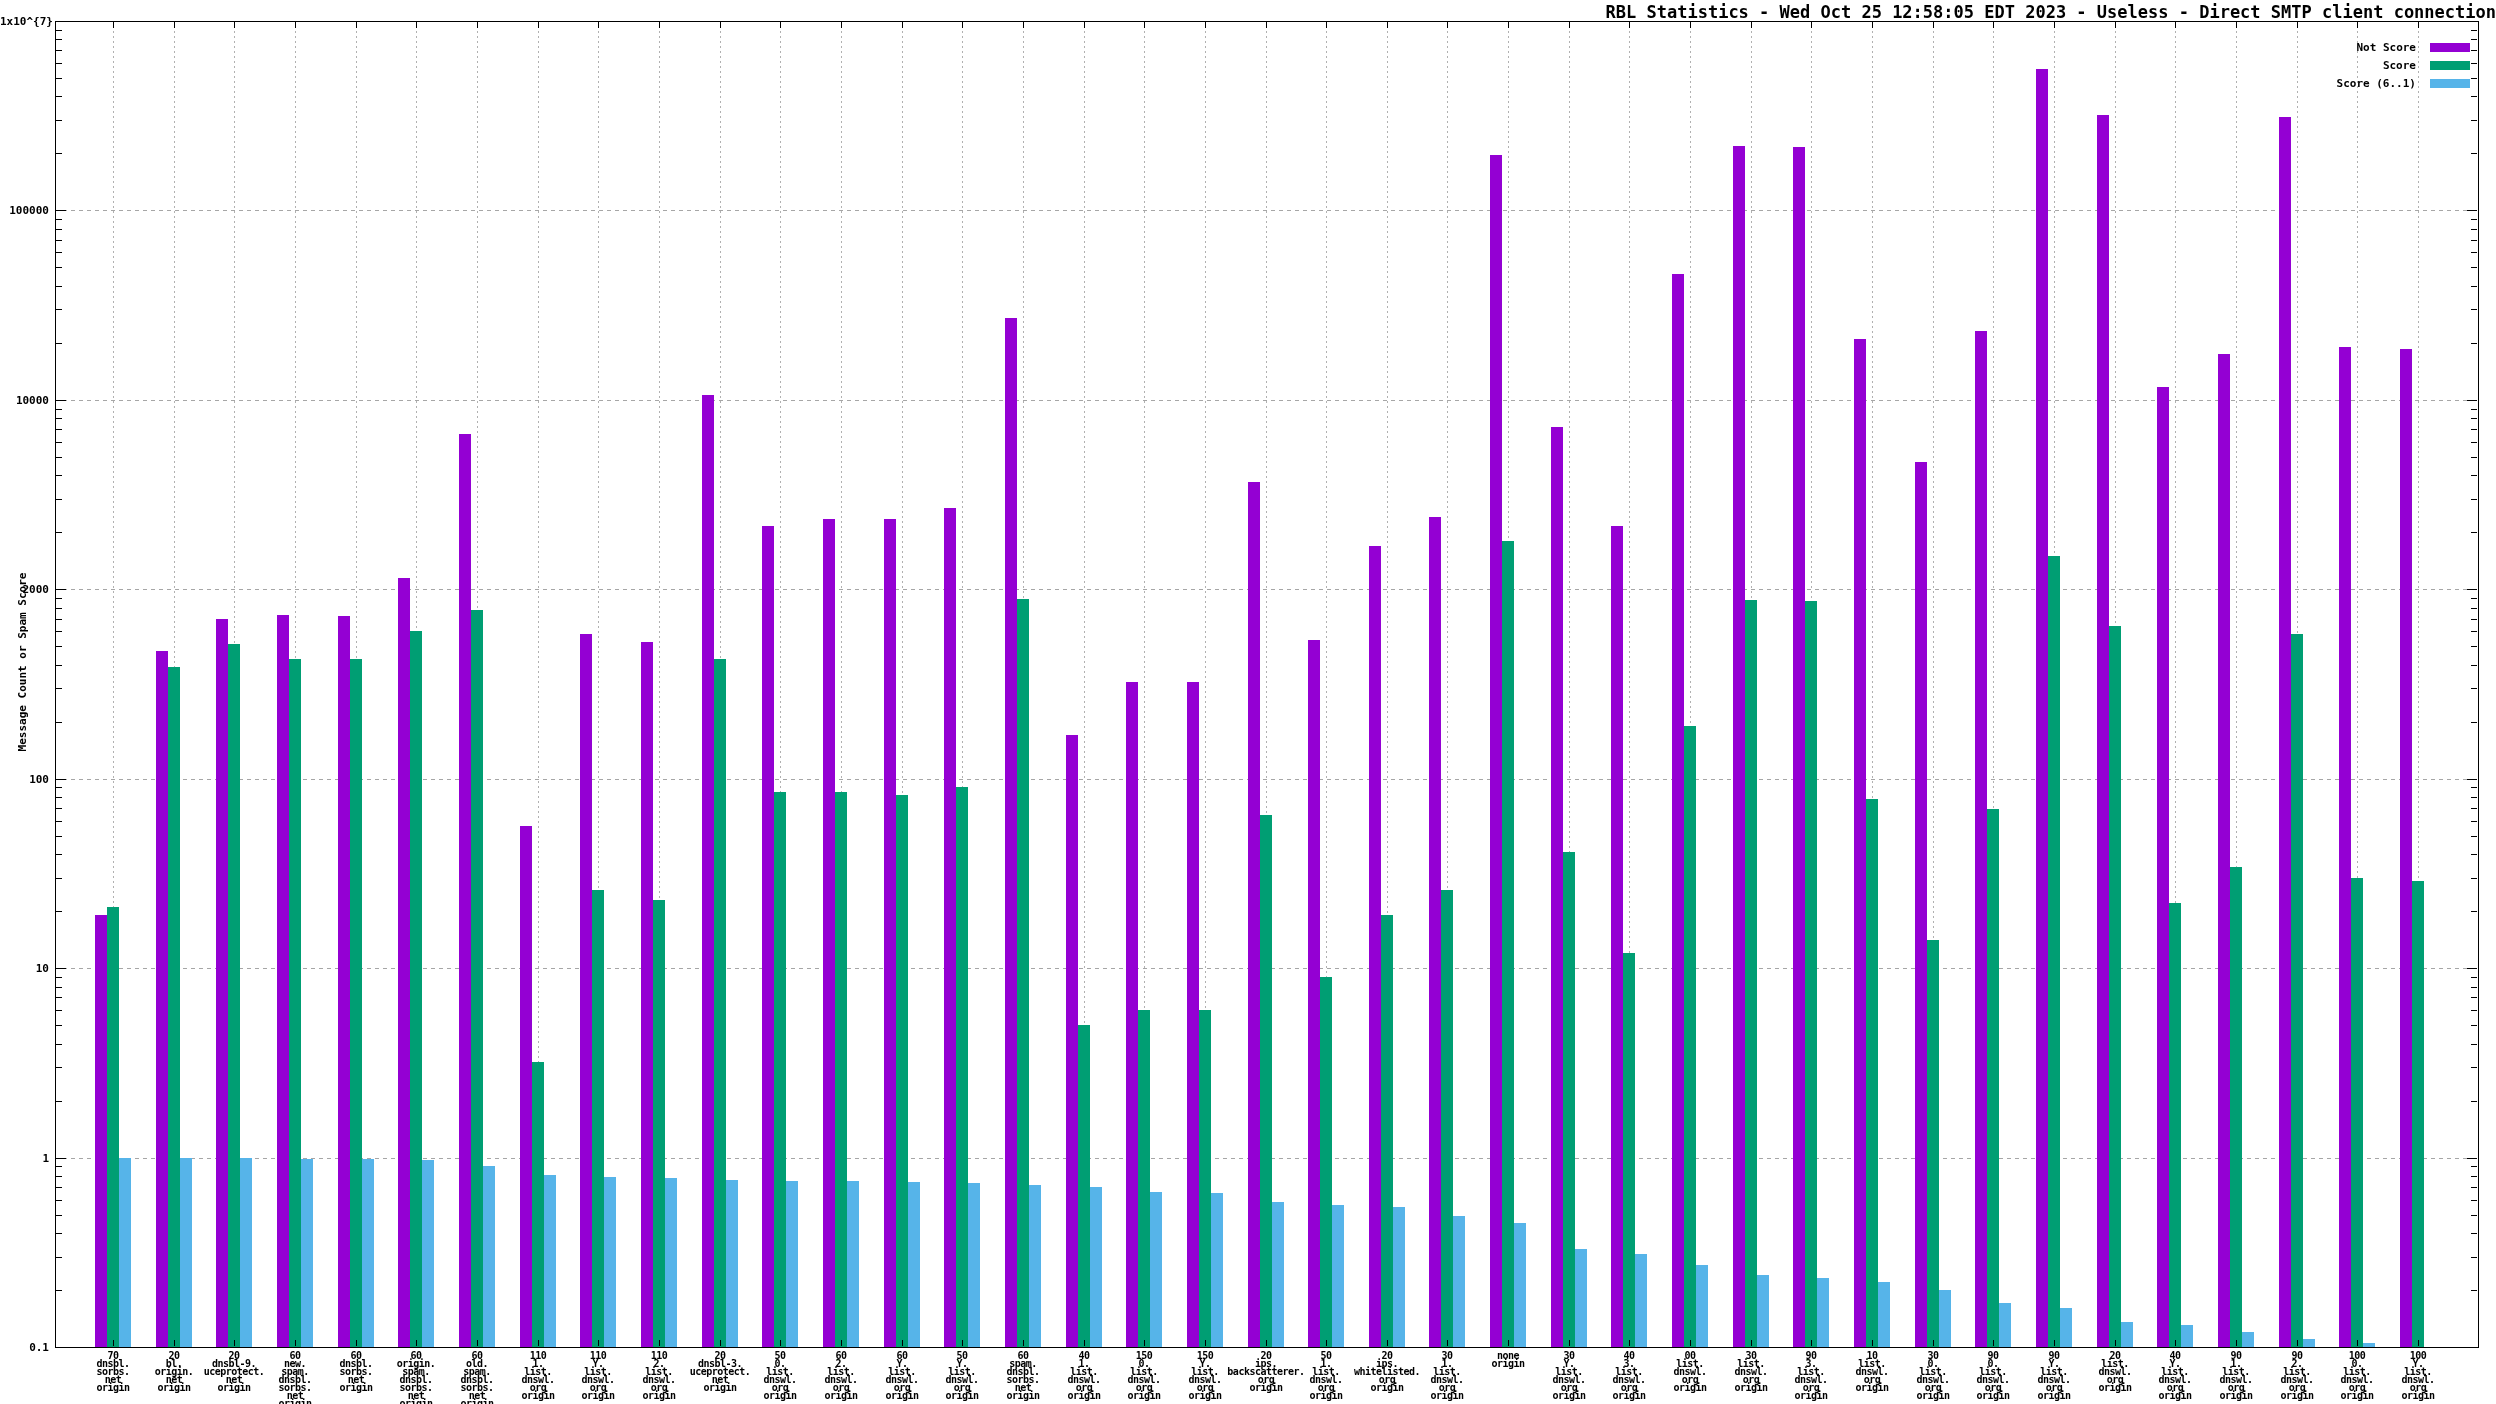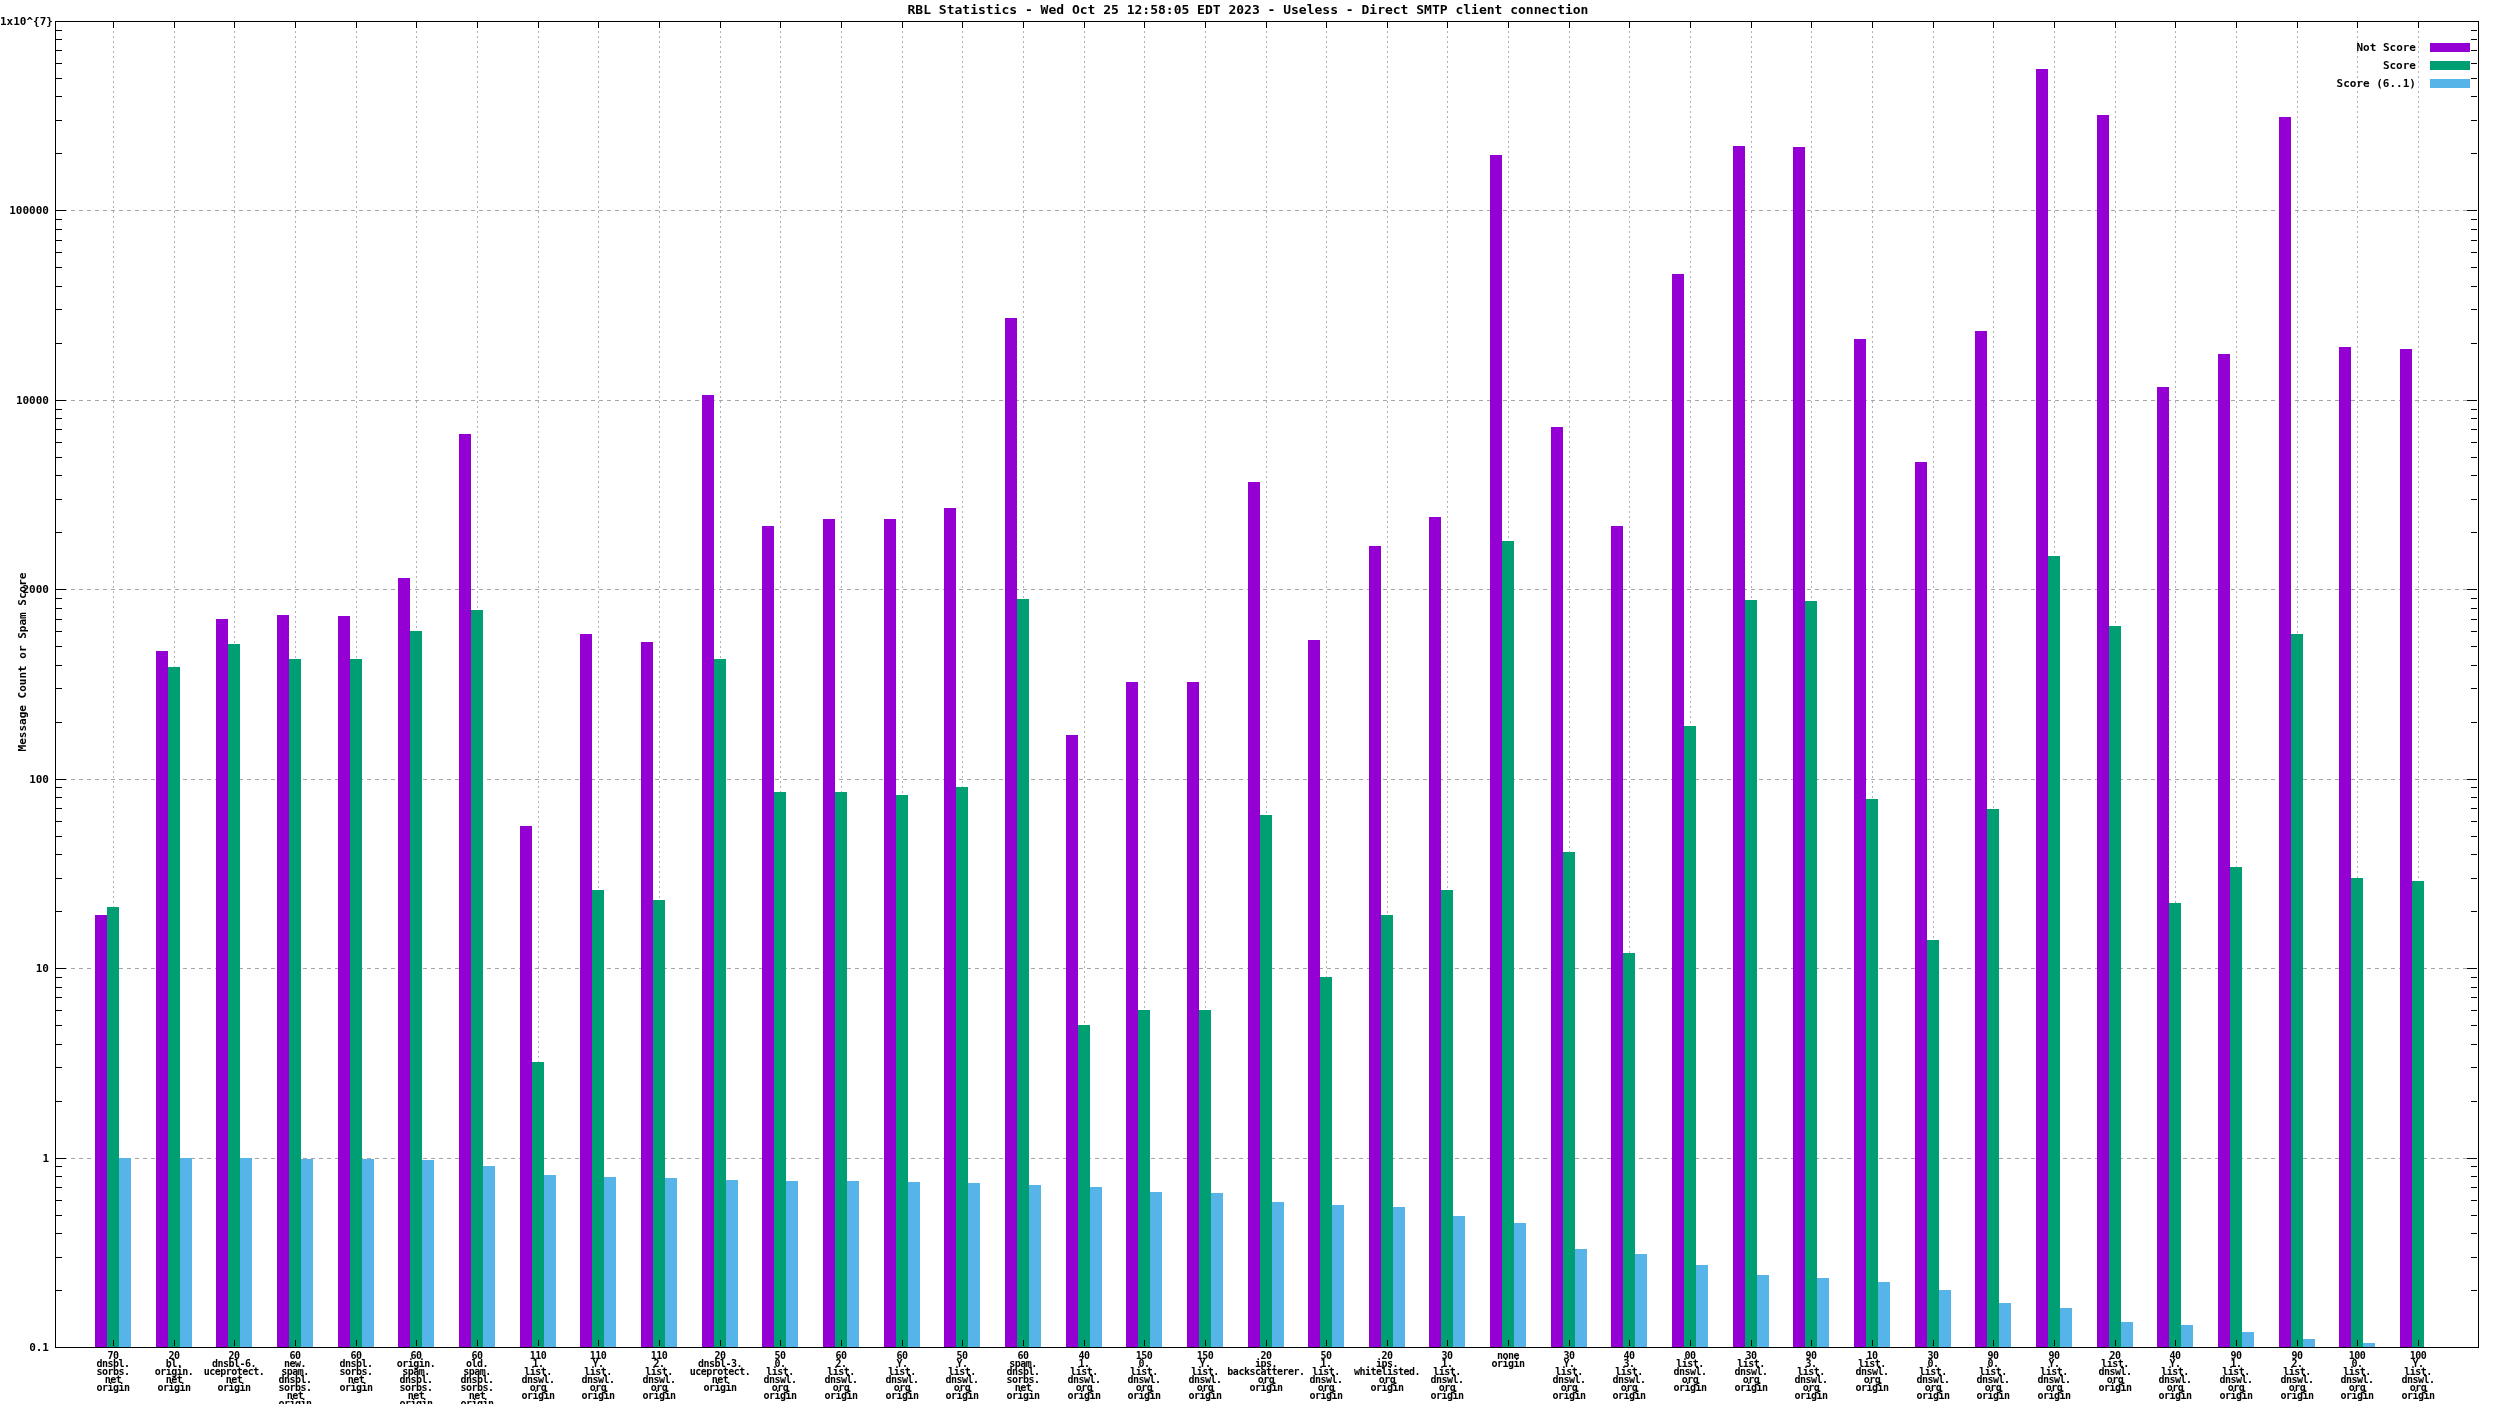--- a/index.html
+++ b/index.html
@@ -7,21 +7,21 @@
     position:relative;
     width:2496px;height:1404px;
     background:#ffffff;
     font-family:"DejaVu Sans Mono","Liberation Mono",monospace;
     font-weight:bold;
     color:#000000;
     overflow:hidden;
   }
   .title{
     position:absolute;top:2px;left:0;right:0;
-    text-align:center;font-size:13px;white-space:nowrap;
+    text-align:right;font-size:17px;white-space:nowrap;
   }
   .ylabel-rot{
     position:absolute;left:16px;top:657px;width:0;height:0;white-space:nowrap;
   }
   .ylabel-rot span{
     display:inline-block;font-size:11px;white-space:nowrap;
     transform:rotate(-90deg) translateX(-50%);
     transform-origin:0 0;
   }
   .plot-border{
@@ -444,21 +444,21 @@
       </div>
       <div class="xtick-label" style="left: 174px; top: 1352px;">
         <div>20</div>
         <div>bl.</div>
         <div>origin.</div>
         <div>net</div>
         <div>origin</div>
       </div>
       <div class="xtick-label" style="left: 234px; top: 1352px;">
         <div>20</div>
-        <div>dnsbl-6.</div>
+        <div>dnsbl-9.</div>
         <div>uceprotect.</div>
         <div>net</div>
         <div>origin</div>
       </div>
       <div class="xtick-label" style="left: 295px; top: 1352px;">
         <div>60</div>
         <div>new.</div>
         <div>spam.</div>
         <div>dnsbl.</div>
         <div>sorbs.</div>

